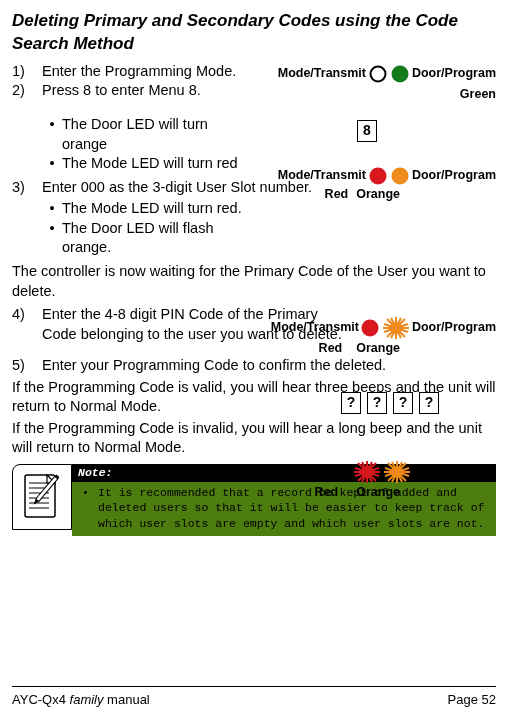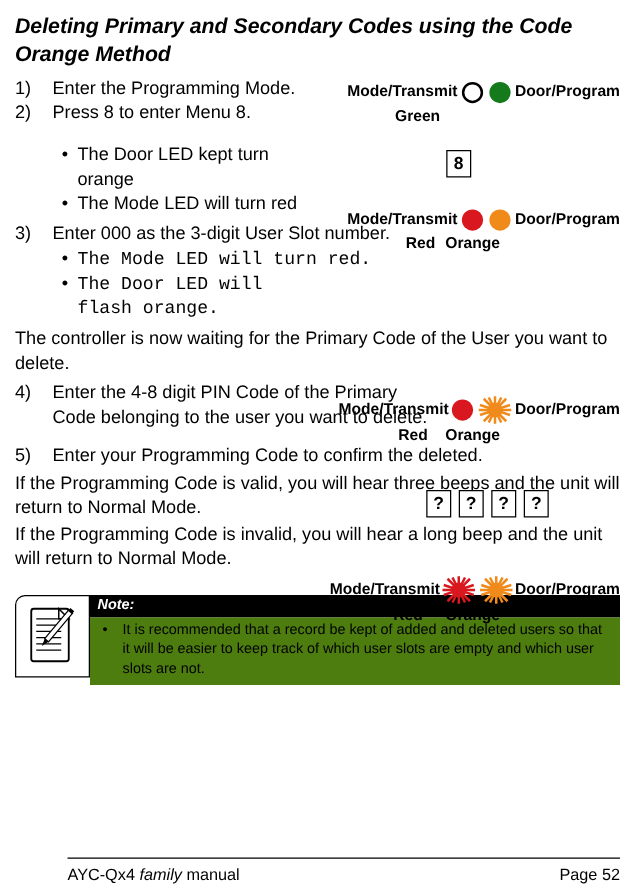--- a/index.html
+++ b/index.html
@@ -24,80 +24,79 @@
     .fig { position:absolute; }
     .lbl { font-size:12.5px; font-weight:bold; }
     .sub-lbl { font-size:12.5px; font-weight:bold; }
     .keybox {
       display:inline-flex; align-items:center; justify-content:center;
       width:20px; height:22px; border:1.5px solid #000;
       font-size:14px; font-weight:bold; background:#fff;
       margin:0 1px;
     }
     svg { display:block; }
-    .notewrap { display:flex; margin-top:18px; }
+    .notewrap { display:flex; margin-top:6px;font-family:Liberation Mono, monospace; }
     .noteicon {
       width:60px; height:66px; flex-shrink:0;
       border:1px solid #000; border-top-left-radius:8px;
       border-bottom-right-radius:0;
       display:flex; align-items:center; justify-content:center;
       position:relative; overflow:hidden;
     }
     .notebody { flex:1; font-size:11.5px; }
     .notehdr { background:#000; color:#fff; font-weight:bold; font-style:italic; padding:1px 6px; }
     .notetxt { background:#4d7c0f; padding:3px 6px 5px 6px; }
     .notetxt ul { list-style:none; }
     .notetxt li { display:flex; }
     .notetxt li::before { content:"•"; width:16px; flex-shrink:0; text-align:left; padding-left:4px; }
     .footer {
       position:absolute; bottom:8px; left:12px; right:12px;
       border-top:1.5px solid #000; padding-top:4px;
       display:flex; justify-content:space-between;
       font-size:13px;
-      margin-left:42px;
     }
     .footer .prod { }
     .footer .fam { font-style:italic; }
     .footer .man { font-style:normal; }
   </style>
 </head>
 <body>
 
-<div class="title">Deleting Primary and Secondary Codes using the Code Orange Method</div>
+<div class="title">Deleting Primary and Secondary Codes using the Code Search Method</div>
 
 <div class="content">
 
   <ol class="main">
     <li>
       <span class="num">1)</span>
       <span class="txt" style="max-width:205px;">Enter the Programming Mode.</span>
     </li>
     <li>
       <span class="num">2)</span>
       <span class="txt">Press 8 to enter Menu 8.</span>
     </li>
   </ol>
 
   <ul class="sub" style="margin-left:30px; margin-top:14px;">
     <li>
-        <span style="max-width:190px;">The Door LED kept turn orange</span>
+        <span style="max-width:190px;">The Door LED will turn orange</span>
       </li>
     <li>
         <span style="max-width:190px;">The Mode LED will turn red</span>
       </li>
   </ul>
 
   <ol class="main">
     <li>
       <span class="num">3)</span>
       <span class="txt" style="max-width:300px;">Enter 000 as the 3-digit User Slot number.</span>
     </li>
   </ol>
 
-  <ul class="sub" style="margin-left:30px;font-family:Liberation Mono, monospace;">
+  <ul class="sub" style="margin-left:30px;">
     <li>
         <span>The Mode LED will turn red.</span>
       </li>
     <li>
         <span style="max-width:200px;">The Door LED will flash orange.</span>
       </li>
   </ul>
 
   <div class="freepara">The controller is now waiting for the Primary Code of the User you want to delete.</div>
 
@@ -125,21 +124,21 @@
     <div style="display:flex; align-items:center; justify-content:flex-end; gap:2px;">
       <span class="lbl">Mode/Transmit</span>
       <svg width="20" height="20">
           <circle cx="10" cy="10" r="7.5" fill="none" stroke="#000" stroke-width="2"></circle>
         </svg>
       <svg width="20" height="20">
           <circle cx="10" cy="10" r="8.5" fill="#157a1c"></circle>
         </svg>
       <span class="lbl">Door/Program</span>
     </div>
-    <div style="text-align:left; padding-left:50px;"><span class="sub-lbl">Green</span></div>
+    <div style="text-align:right; padding-left:50px;"><span class="sub-lbl">Green</span></div>
   </div>
 
   <div class="fig" style="top:58px; right:118px;">
     <span class="keybox">8</span>
   </div>
 
   <div class="fig" style="top:104px; right:0; width:230px;">
     <div style="display:flex; align-items:center; justify-content:flex-end; gap:2px;">
       <span class="lbl">Mode/Transmit</span>
       <svg width="20" height="20">

